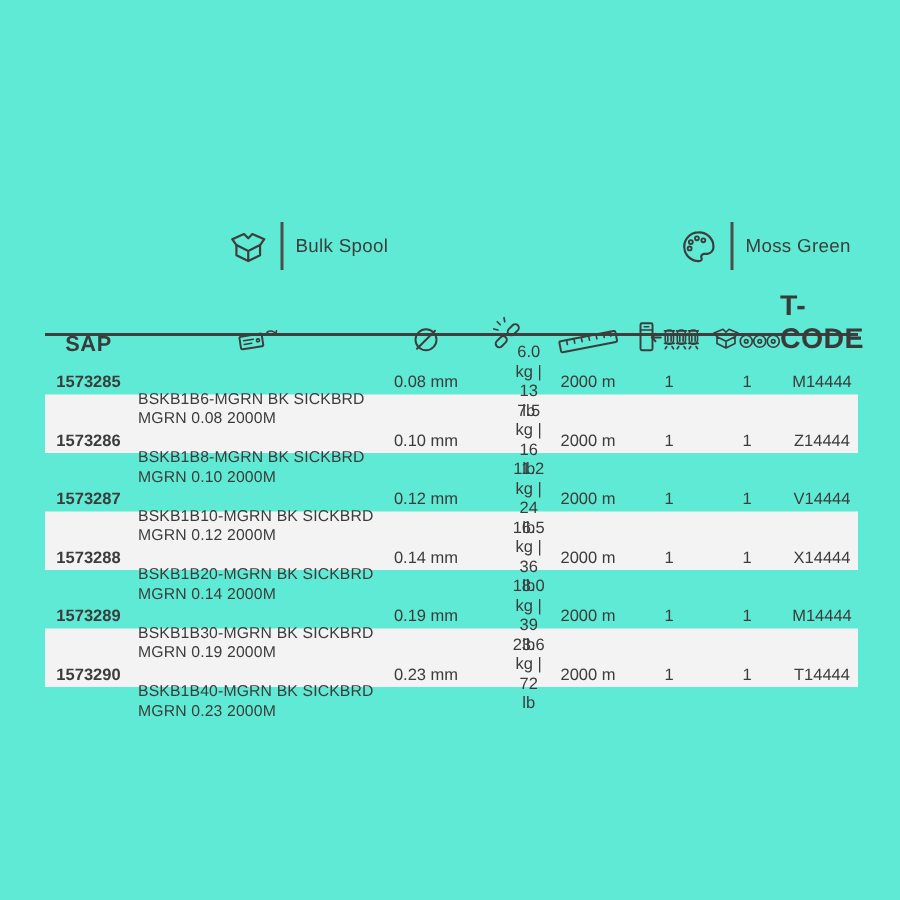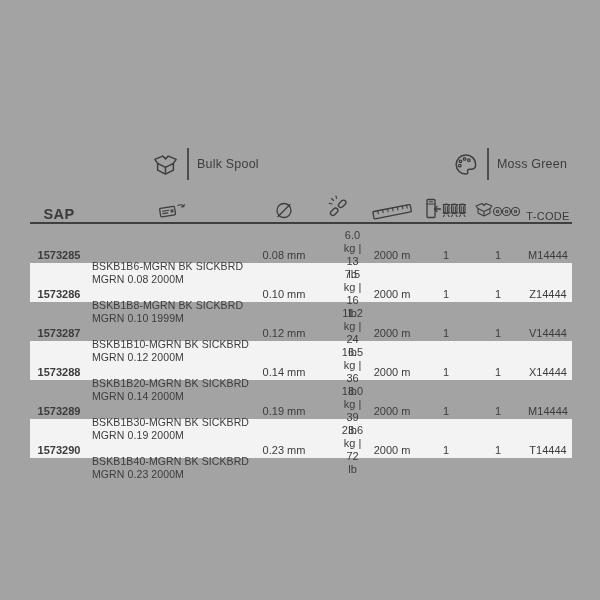--- a/index.html
+++ b/index.html
@@ -1,37 +1,37 @@
 <!DOCTYPE html>
 <html><head>
 <meta charset="utf-8">
 <style>
   * { margin:0; padding:0; box-sizing:border-box; }
   html,body { background:#fff; }
   .page {
-    position:relative; width:600px; height:600px; background:#a3a3a3;
+    position:relative; width:600px; height:600px; background:#5eead4;
     font-family:"Liberation Sans", sans-serif; color:#3c3c3c; overflow:hidden;
   }
   
   .legend-group { position:absolute; top:146px; display:flex; align-items:center; height:36px; }
   .legend-bulk { left:152px; }
   .legend-color { left:452px; }
   .legend-divider { width:2px; height:32px; background:#4d4d4d; margin:0 8px 0 8px; }
   .legend-label { font-size:12.5px; color:#3d3d3d; letter-spacing:.2px; }
   
   .table { position:absolute; left:30px; top:194px; width:542px; }
   .trow {
     display:grid;
     grid-template-columns:58px 168px 56px 52px 56px 52px 52px 48px;
     align-items:center;
   }
   .thead { height:30px; border-bottom:2px solid #3f3f3f; }
   .hcell { display:flex; justify-content:center; align-items:flex-end; height:100%; }
   .hlabel-sap { font-size:14.5px; font-weight:600; letter-spacing:.4px; color:#3a3a3a; }
-  .hlabel-tcode { font-size:11px; font-weight:400; letter-spacing:.3px; color:#3a3a3a; }
+  .hlabel-tcode { font-size:19px; font-weight:700; letter-spacing:.3px; color:#3a3a3a; }
   .tbody .trow { height:39px; }
   .tbody .trow:nth-child(even) { background:#f3f3f3; }
   .c { text-align:center; font-size:11px; color:#3c3c3c; }
   .c-sap { font-weight:700; }
   .c-name { text-align:left; font-size:10.5px; line-height:13px; padding-left:4px; letter-spacing:.1px;margin-top:36px; }
   .c-str { line-height:13px;margin-left:29px; }
   svg { display:block; }
   .stroke { fill:none; stroke:#3d3d3d; stroke-width:1.3; stroke-linecap:round; stroke-linejoin:round; }
   .stroke-thin { fill:none; stroke:#3d3d3d; stroke-width:1.1; stroke-linecap:round; stroke-linejoin:round; }
 </style>
@@ -156,21 +156,21 @@
         <div class="c">2000 m</div>
         <div class="c">1</div>
         <div class="c">1</div>
         <div class="c">M14444</div>
       </div>
 
       <div class="trow">
         <div class="c c-sap">1573286</div>
         <div class="c c-name">
             <div>BSKB1B8-MGRN BK SICKBRD</div>
-            <div>MGRN 0.10 1999M</div>
+            <div>MGRN 0.10 2000M</div>
           </div>
         <div class="c">0.10 mm</div>
         <div class="c c-str">
             <div>7.5 kg |</div>
             <div>16 lb</div>
           </div>
         <div class="c">2000 m</div>
         <div class="c">1</div>
         <div class="c">1</div>
         <div class="c">Z14444</div>

